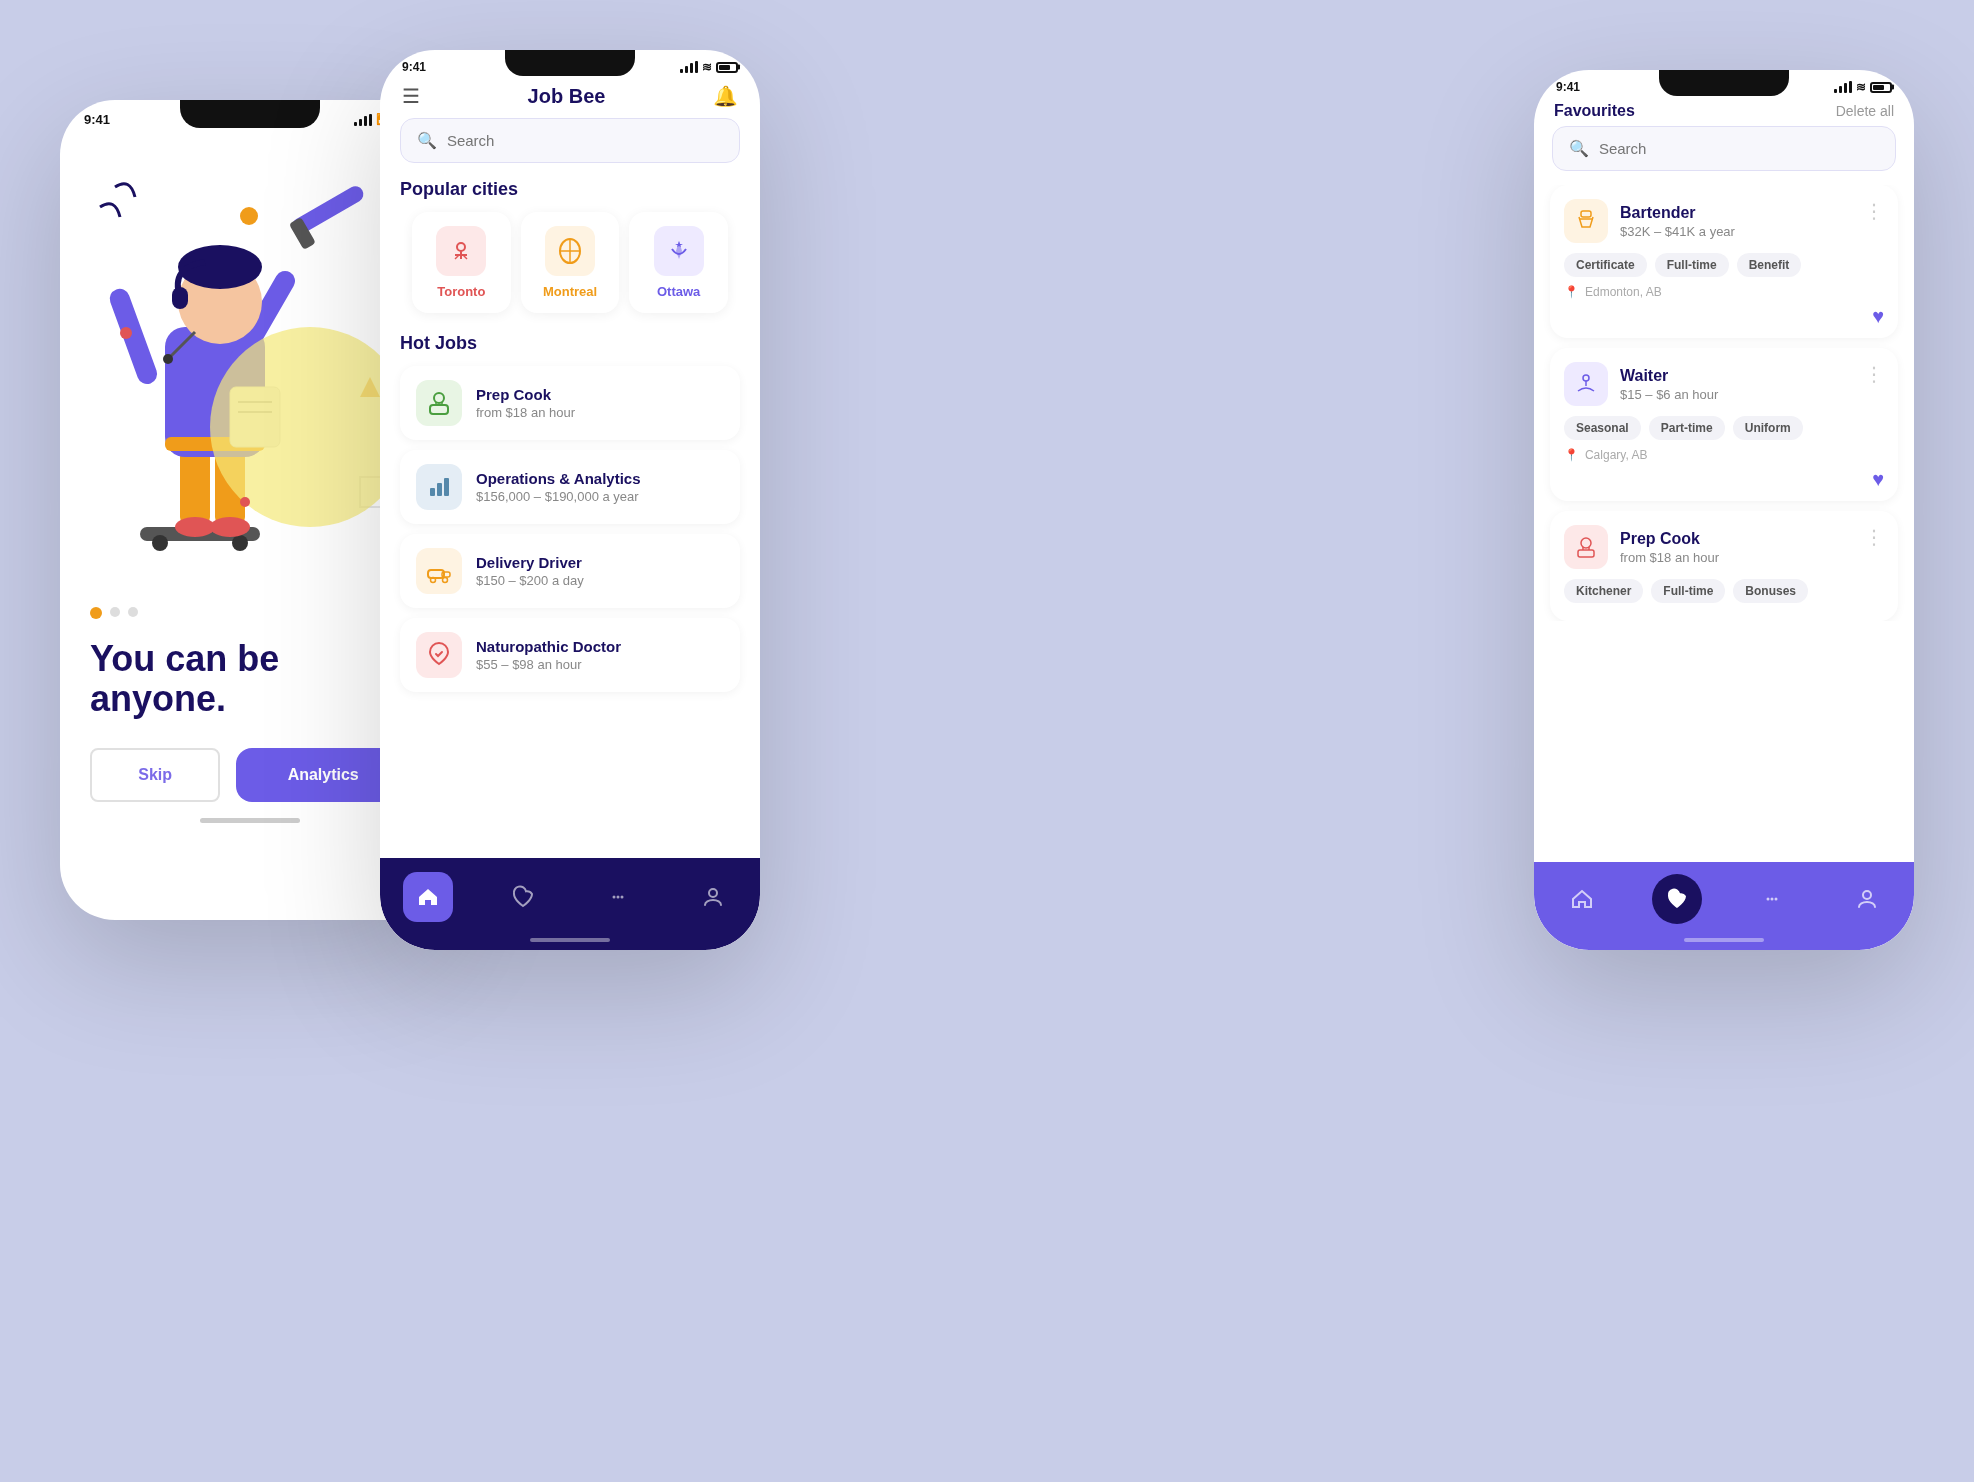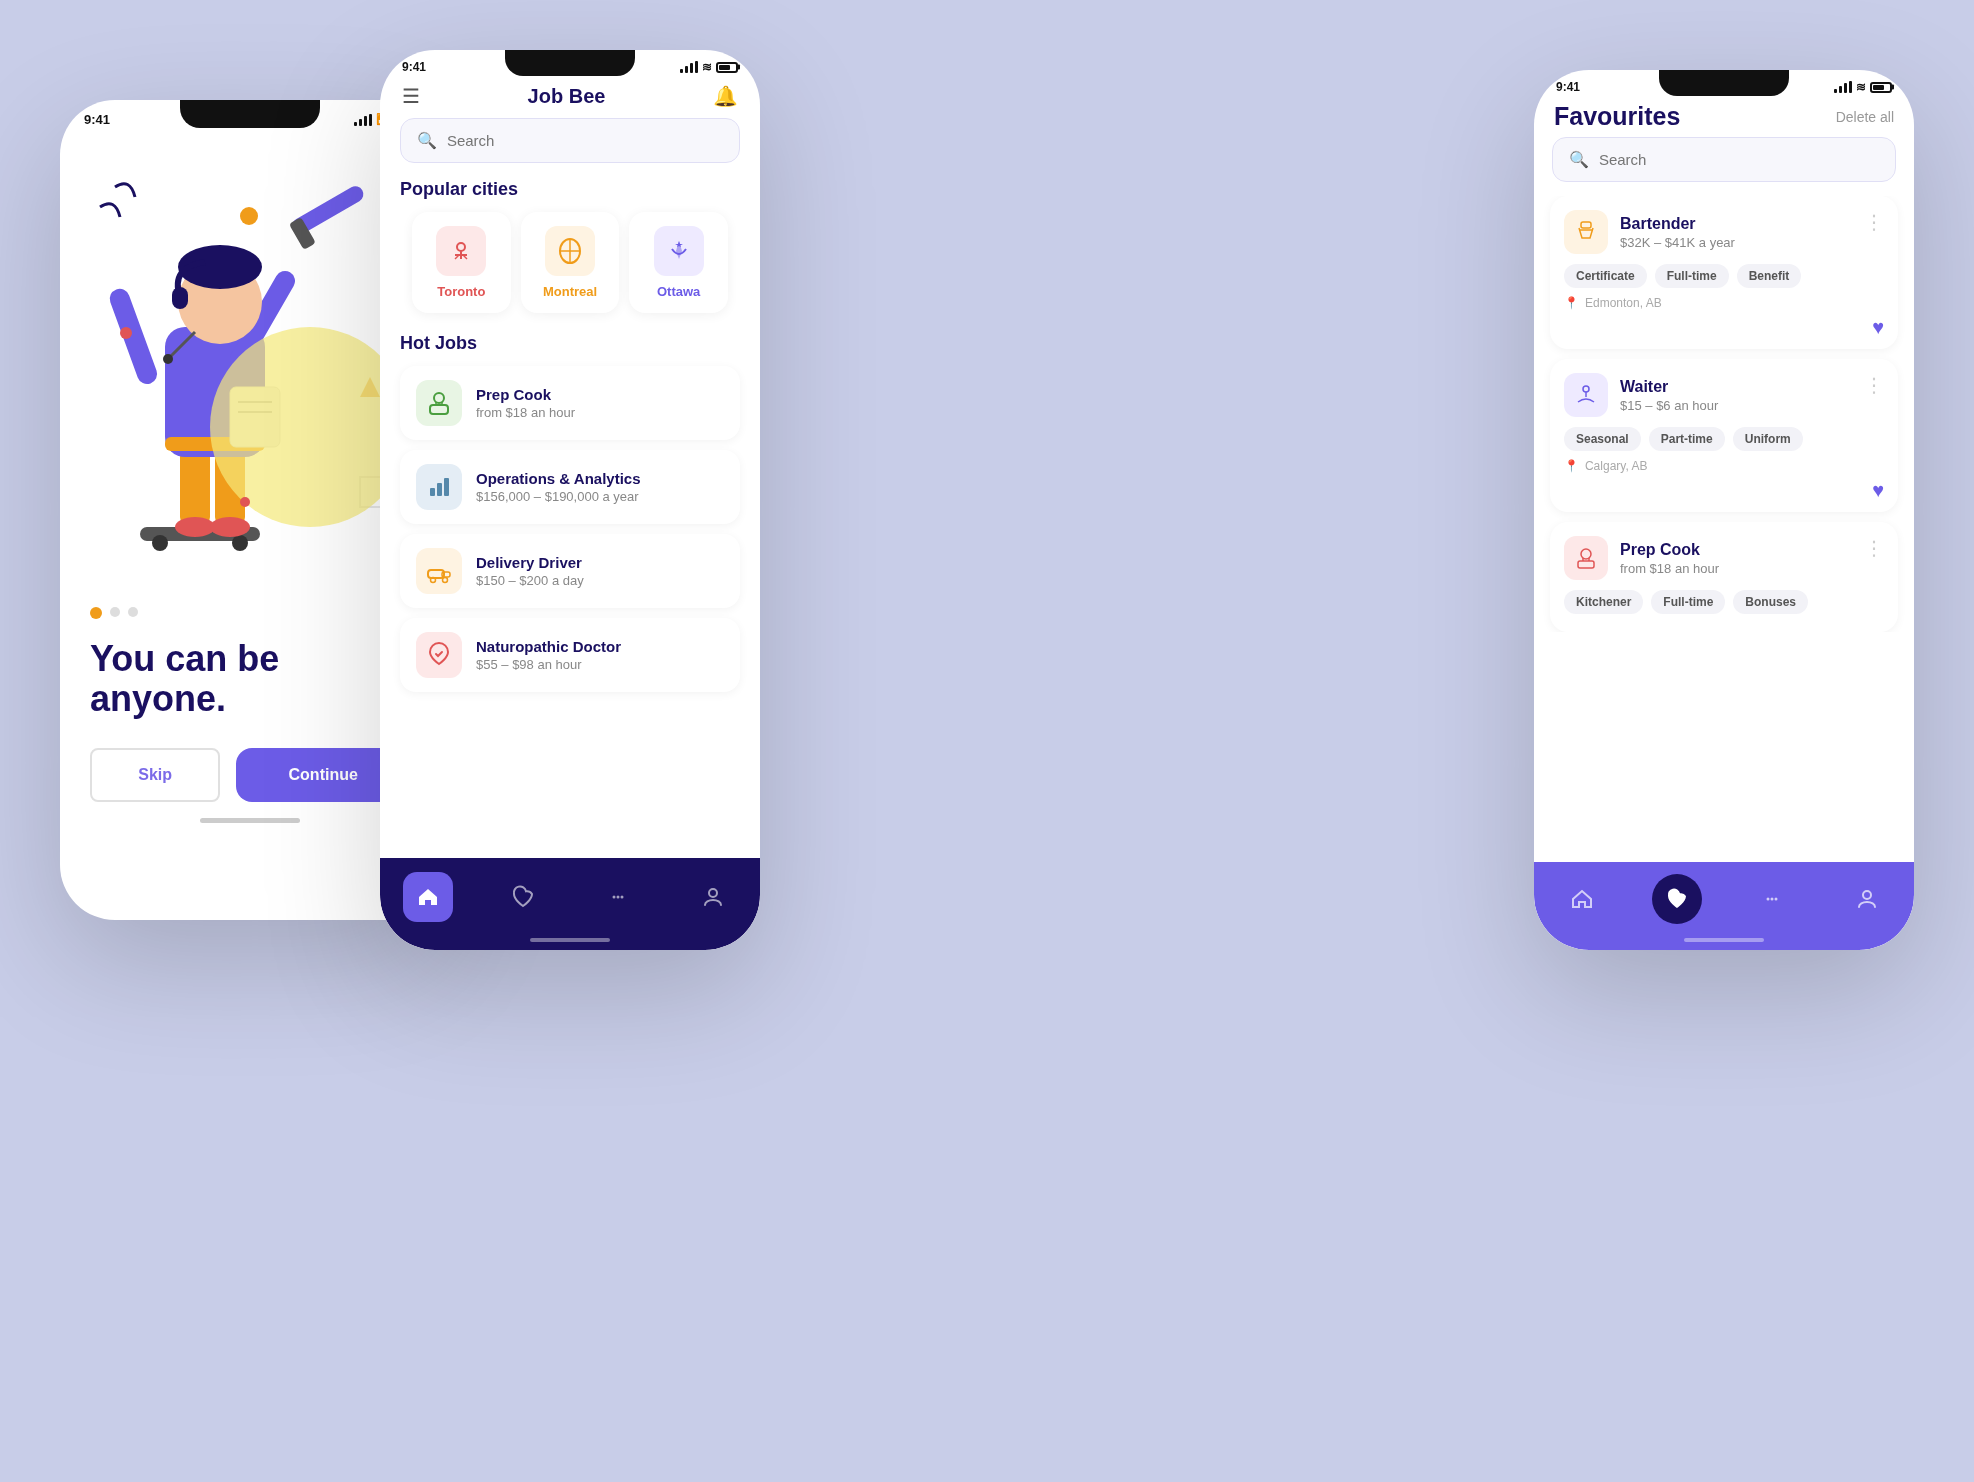--- a/index.html
+++ b/index.html
@@ -327,21 +327,21 @@
       font-weight: 600;
       color: #111;
     }
     .right-header {
       padding: 8px 20px 6px;
       display: flex;
       align-items: center;
       justify-content: space-between;
     }
     .right-header .fav-title {
-      font-size: 25px;
+      font-size: 16px;
       font-weight: 800;
       color: #1a1060;
     }
     .right-header .delete-all {
       font-size: 14px;
       color: #999;
       cursor: pointer;
     }
     .right-search {
       margin: 0 18px 14px;
@@ -583,21 +583,21 @@
       <div class="progress-dot" style="background:#f09c1a;"></div>
       <div class="progress-dot small"></div>
       <div class="progress-dot small"></div>
     </div>
     <div class="tagline">
       <span>You can be</span><br>
       <span>anyone.</span>
     </div>
     <div class="btn-row">
       <button class="btn-skip">Skip</button>
-      <button class="btn-continue">Continue</button>
+      <button class="btn-continue">Analytics</button>
     </div>
     <div class="phone-indicator"></div>
   </div>
 </div>
 
 <div class="phone phone-mid">
   <div class="notch"></div>
   <div class="mid-status">
     <span>9:41</span>
     <div class="status-icons">

